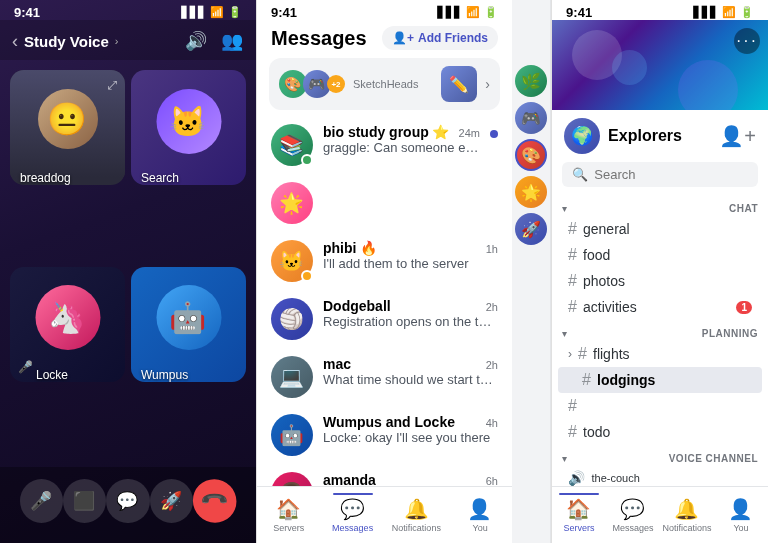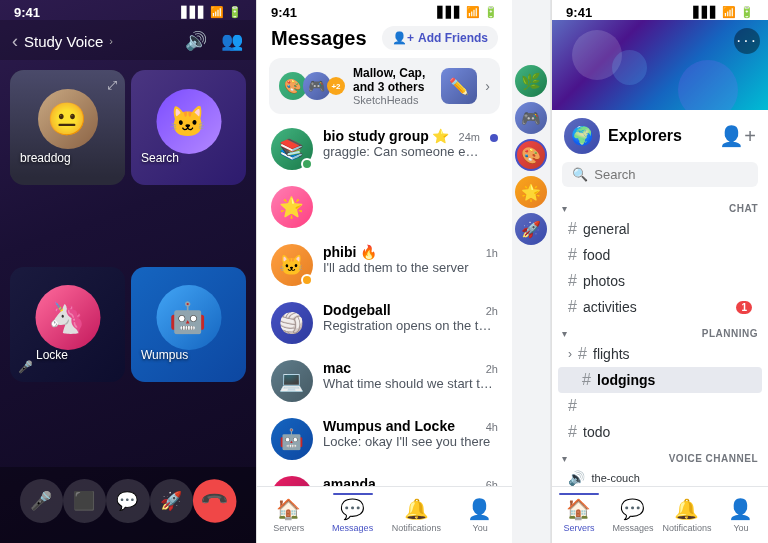--- a/index.html
+++ b/index.html
@@ -21,21 +21,21 @@
     .voice-grid {
       display: grid; grid-template-columns: 1fr 1fr; gap: 6px;
       padding: 10px 10px; flex: 1;
     }
     .voice-tile {
       border-radius: 14px; overflow: hidden; position: relative; aspect-ratio: 1;
       display: flex; align-items: flex-end; justify-content: center; padding-bottom: 8px;
       background: rgba(255,255,255,0.07);
     }
     .tile-name {
-      position: absolute; bottom: 20px; left: 10px; color: #fff; font-size: 12px; font-weight: 500;
+      position: absolute; bottom: 0; left: 10px; color: #fff; font-size: 12px; font-weight: 500;
       text-shadow: 0 1px 3px rgba(0,0,0,0.8);
     }
     .tile-expand { position: absolute; top: 8px; right: 8px; color: rgba(255,255,255,0.7); font-size: 12px; }
     .breaddog-tile {
       background: #2a2a3a; position: relative;
     }
     .breaddog-photo {
       width: 100%; height: 100%;
       background: linear-gradient(to bottom, #3a3a5a, #1a1a2a);
       display: flex; align-items: center; justify-content: center;
@@ -184,21 +184,21 @@
     <div style="display:flex;gap:4px;align-items:center;">
       <span style="color:#fff;font-size:11px;">▋▋▋</span>
       <span style="color:#fff;font-size:11px;">📶</span>
       <span style="color:#fff;font-size:11px;">🔋</span>
     </div>
   </div>
 
   <div class="panel-voice-header">
     <div class="voice-title-group">
       <span style="color:#fff;font-size:18px;opacity:0.7;">‹</span>
-      <span style="color:#fff;font-size:15px;font-weight:400;">Study Voice</span>
+      <span style="color:#fff;font-size:15px;font-weight:700;">Study Voice</span>
       <span style="color:#aaa;font-size:11px;">›</span>
     </div>
     <div class="voice-header-icons">
       <span style="color:#ccc;font-size:18px;">🔊</span>
       <span style="color:#ccc;font-size:18px;">👥</span>
     </div>
   </div>
 
   <div class="voice-grid">
 
@@ -257,21 +257,20 @@
     </div>
   </div>
 
   <div class="msg-pinned">
     <div style="display:flex;align-items:center;gap:2px;">
       <div class="pinned-av pinned-av1">🎨</div>
       <div class="pinned-av pinned-av2">🎮</div>
       <div style="width:18px;height:18px;border-radius:50%;background:#faa61a;display:inline-flex;align-items:center;justify-content:center;font-size:8px;color:#fff;margin-left:-6px;font-weight:700;">+2</div>
     </div>
     <div class="pinned-info">
-      <div style="font-size:12px;font-weight:600;color:#000;">Mallow, Cap, and 3 others</div>
       <div style="font-size:11px;color:#72767d;">SketchHeads</div>
     </div>
     <div style="width:36px;height:36px;border-radius:8px;background:linear-gradient(135deg,#7289da,#4a5ba0);display:flex;align-items:center;justify-content:center;font-size:16px;">✏️</div>
     <span style="color:#72767d;font-size:14px;">›</span>
   </div>
 
   <div class="msg-list">
 
     <div class="msg-item">
       <div class="msg-av" style="background:linear-gradient(135deg,#43b581,#1a7a4a);">📚<div class="dot"></div></div>

